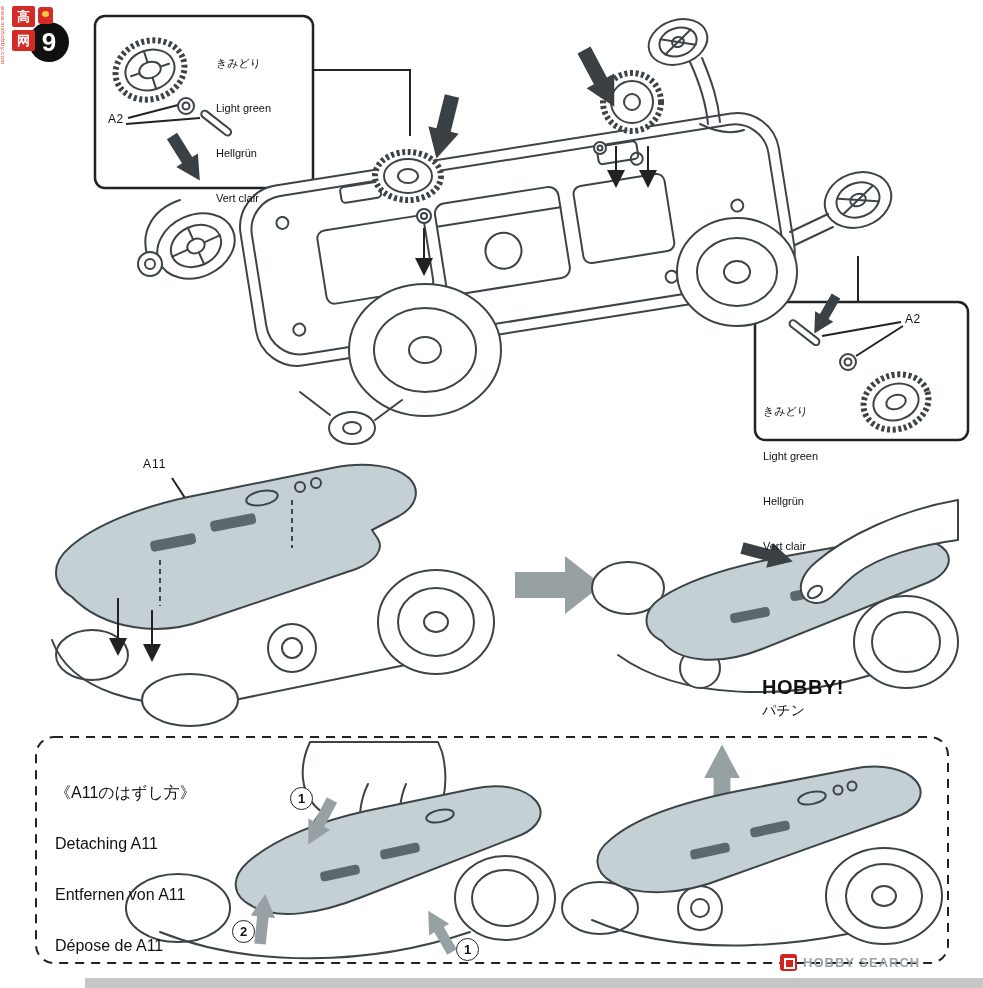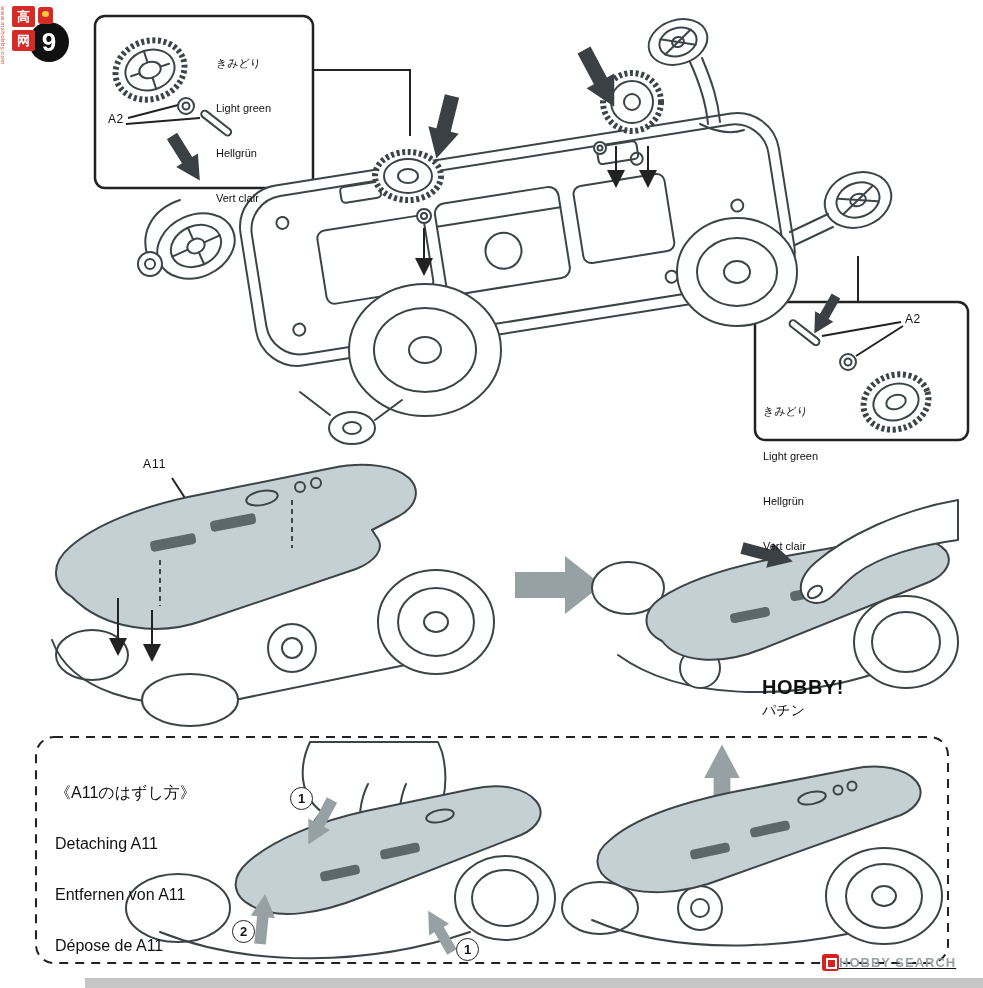--- a/index.html
+++ b/index.html
@@ -33,21 +33,21 @@
   .wm{left:2px;top:2px;width:70px;height:54px;}
   .wm-sq{position:absolute;width:23px;height:21px;background:#d42b26;color:#fff;font-size:13px;
     font-weight:bold;display:flex;align-items:center;justify-content:center;border-radius:2px;}
   .wm-mascot{position:absolute;left:36px;top:5px;width:15px;height:17px;background:#d42b26;
     border-radius:3px;}
   .wm-mascot:after{content:"";position:absolute;left:4px;top:4px;width:7px;height:6px;
     background:#f6c83d;border-radius:50%;}
   .wm-url{position:absolute;left:-2px;top:4px;color:#d43;font-size:6px;writing-mode:vertical-rl;
     letter-spacing:0.5px;}
   
-  .hs{left:822px;top:954px;display:flex;align-items:center;text-decoration:underline;}
+  .hs{left:780px;top:954px;display:flex;align-items:center;gap:6px;}
   .hs-ic{width:17px;height:17px;background:#d4231f;border-radius:3px;position:relative;}
   .hs-ic:after{content:"";position:absolute;left:4px;top:4px;width:7px;height:7px;
     border:2px solid #fff;}
   .hs-tx{font-size:13px;font-weight:bold;color:#9aa0a3;letter-spacing:1px;}
 </style>
 </head>
 <body>
 
 <div id="page">
 

